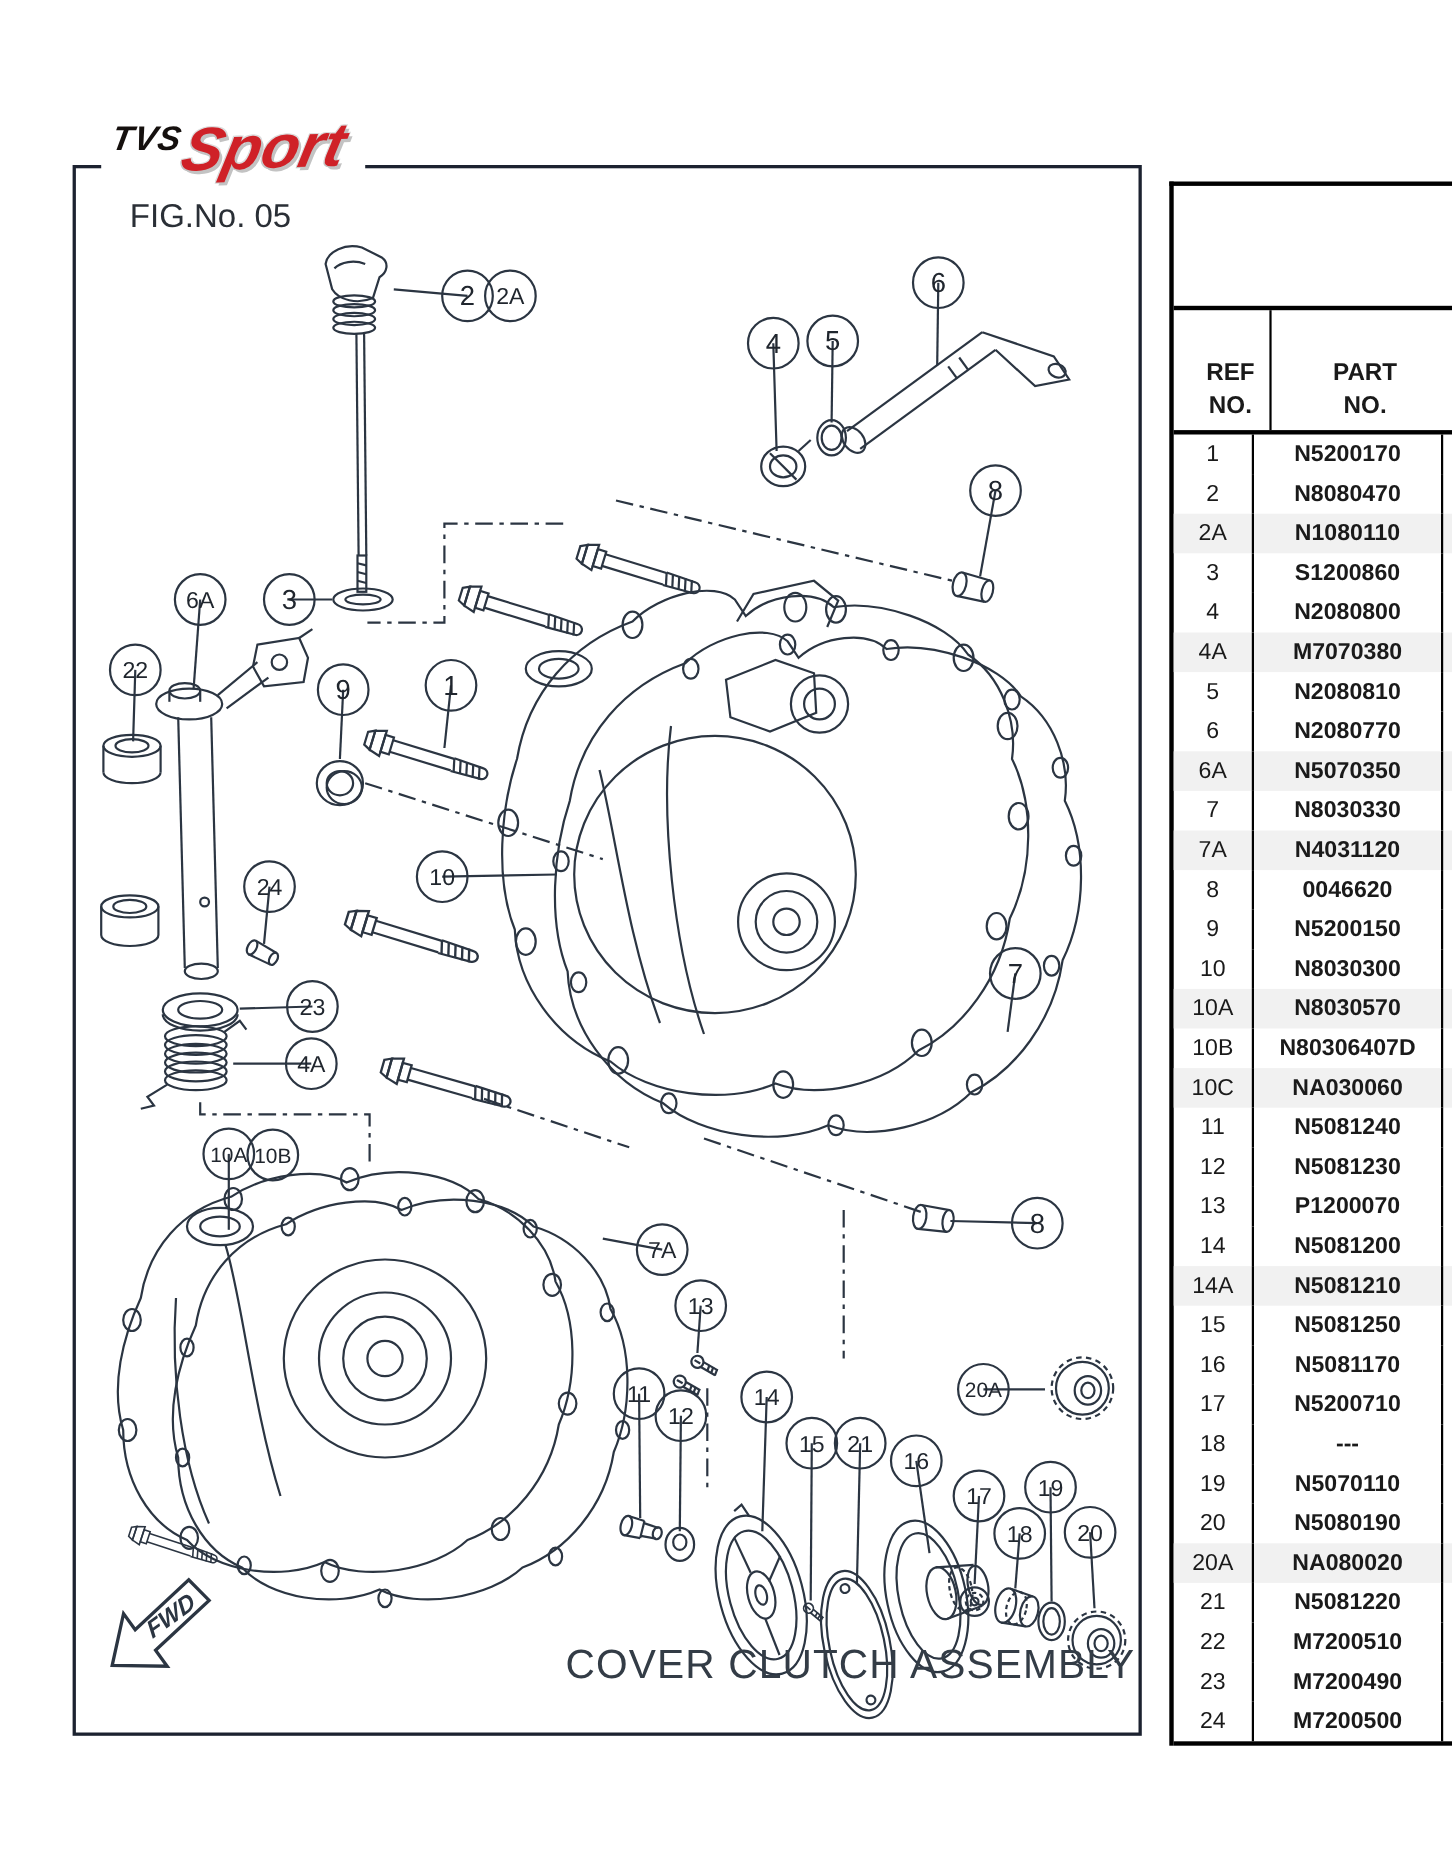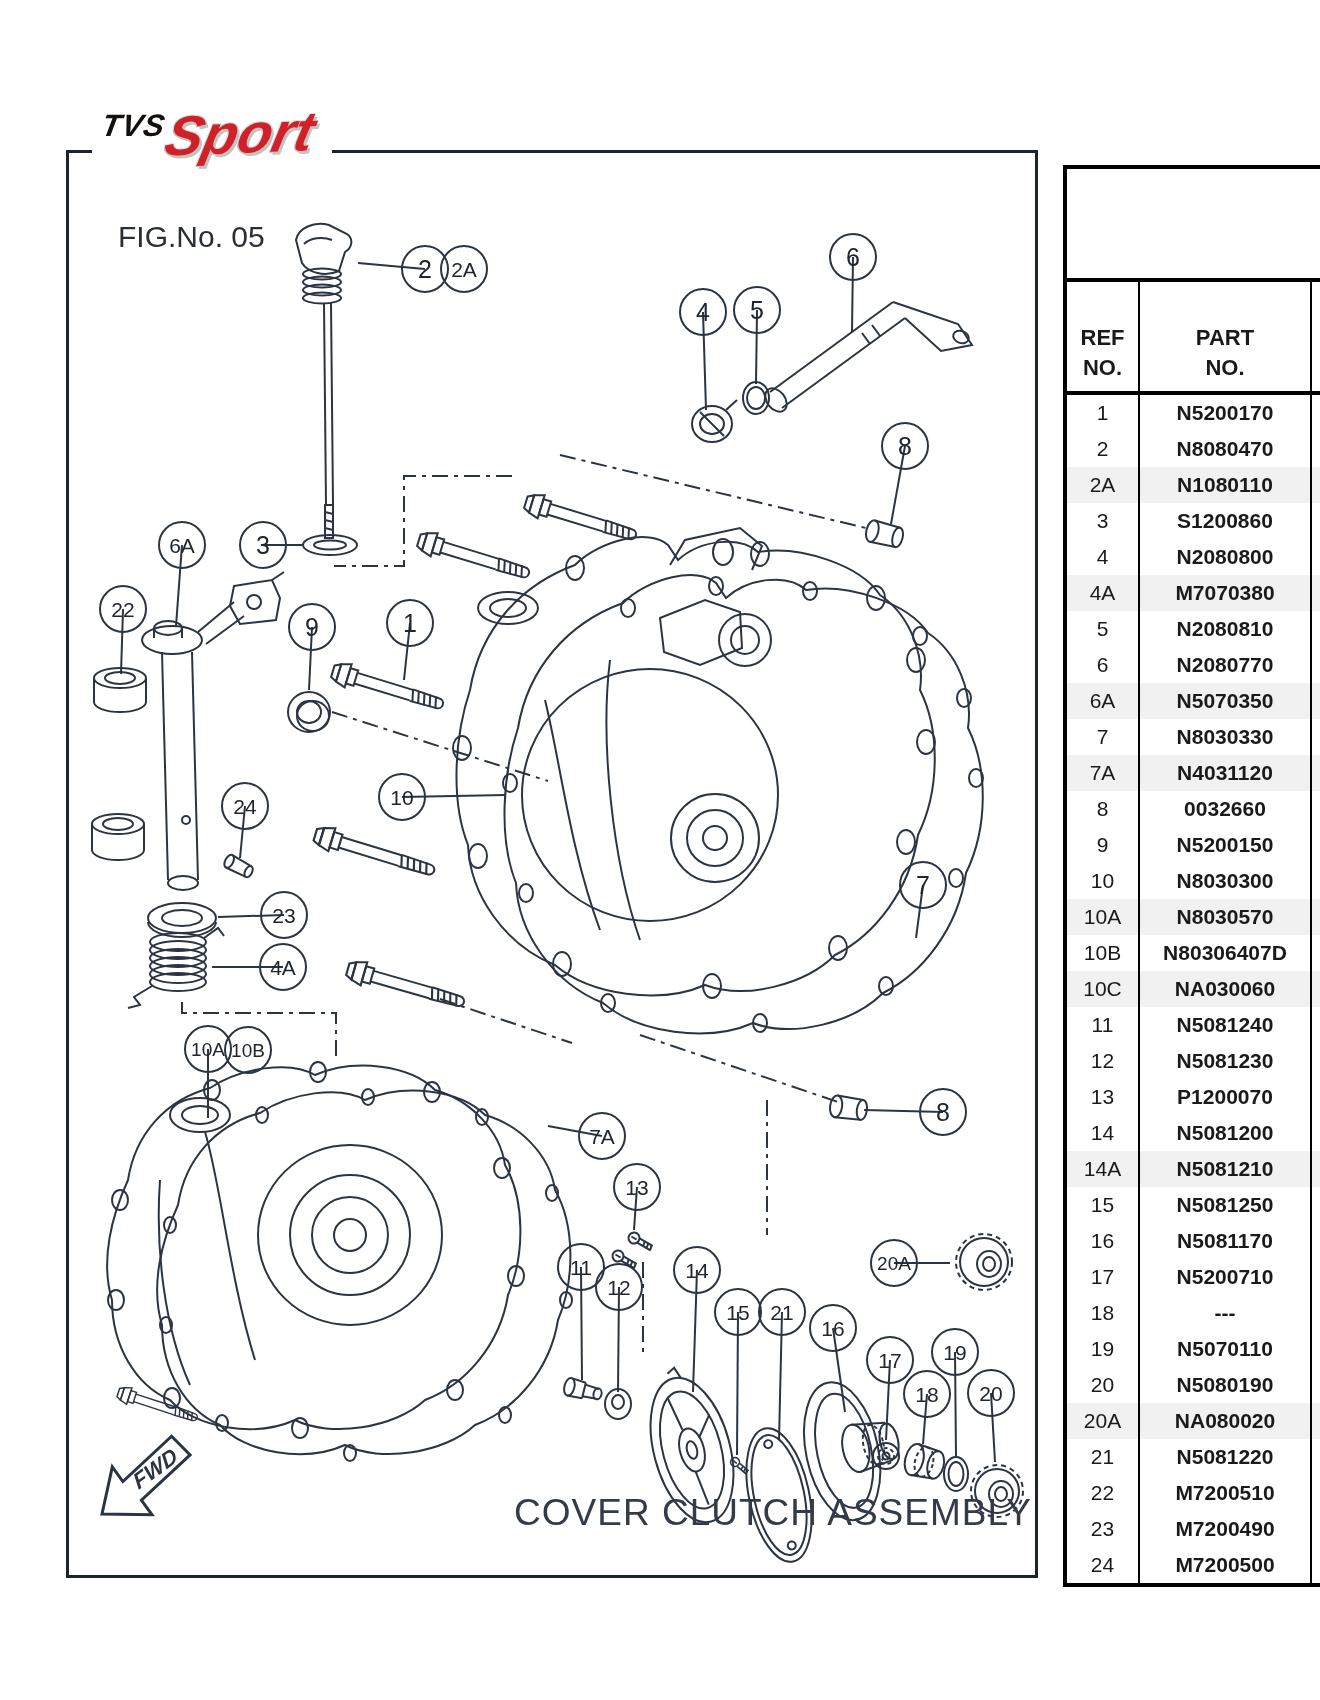--- a/index.html
+++ b/index.html
@@ -23,33 +23,33 @@
   .rollers{stroke-width:5;stroke-dasharray:4 3;}
 
   
   .logo{position:absolute;left:92px;top:106px;background:#fff;padding:2px 18px 4px 10px;
         display:flex;align-items:flex-start;z-index:6;}
   .logo .tvs{font-style:italic;font-weight:bold;font-size:31px;color:#15100e;
              letter-spacing:1px;transform:skewX(-10deg);margin-top:0;}
   .logo .sport{font-style:italic;font-weight:bold;font-size:56px;line-height:52px;
              color:#cf2127;transform:skewX(-14deg) rotate(-2deg);margin-left:2px;
              text-shadow:3px 3px 0 #c3c3c3,-1px -1px 0 #dcdcdc,1px -1px 0 #dcdcdc,-1px 1px 0 #c3c3c3;}
-  .fig-label{position:absolute;left:118px;top:180px;font-size:30px;color:#2a2f36;z-index:6;margin-top:40px;}
+  .fig-label{position:absolute;left:118px;top:180px;font-size:30px;color:#2a2f36;z-index:6;}
 
   .caption{position:absolute;left:66px;top:1492px;width:966px;text-align:right;
            font-size:37px;color:#333c46;letter-spacing:1px;z-index:6;}
 
   
   .ptable{position:absolute;left:1063px;top:165px;width:280px;z-index:6;background:#fff;
           border-left:4px solid #000;border-top:4px solid #000;}
   .title-box{height:109px;border-bottom:4px solid #000;}
   .thead{height:109px;border-bottom:4px solid #000;display:flex;align-items:flex-end;}
   .thead .hc{display:flex;flex-direction:column;justify-content:flex-end;align-items:center;
              font-weight:bold;font-size:22px;line-height:30px;padding-bottom:8px;height:101px;}
-  .hc.c1{width:71px;border-right:2px solid #000;}
+  .hc.c1{width:71px;border-right:2px solid #000;padding-left:16px;}
   .hc.c2{width:170px;border-right:2px solid #000;margin-top:16px;}
   .hc.c3{flex:1;}
   .tbody{border-bottom:4px solid #000;}
   .prow{display:flex;height:36px;line-height:36px;font-size:21px;}
   .prow.shaded{background:#f1f1f1;}
   .prow .cell{text-align:center;}
   .prow .ref{width:71px;border-right:2px solid #000;}
   .prow .part{width:170px;border-right:2px solid #000;font-weight:bold;}
   .prow .c3{flex:1;}
 </style>
@@ -589,21 +589,21 @@
         <div class="cell part">N8030330</div>
         <div class="cell c3"></div>
       </div>
       <div class="prow shaded">
         <div class="cell ref">7A</div>
         <div class="cell part">N4031120</div>
         <div class="cell c3"></div>
       </div>
       <div class="prow">
         <div class="cell ref">8</div>
-        <div class="cell part">0032660</div>
+        <div class="cell part">0046620</div>
         <div class="cell c3"></div>
       </div>
       <div class="prow">
         <div class="cell ref">9</div>
         <div class="cell part">N5200150</div>
         <div class="cell c3"></div>
       </div>
       <div class="prow">
         <div class="cell ref">10</div>
         <div class="cell part">N8030300</div>

